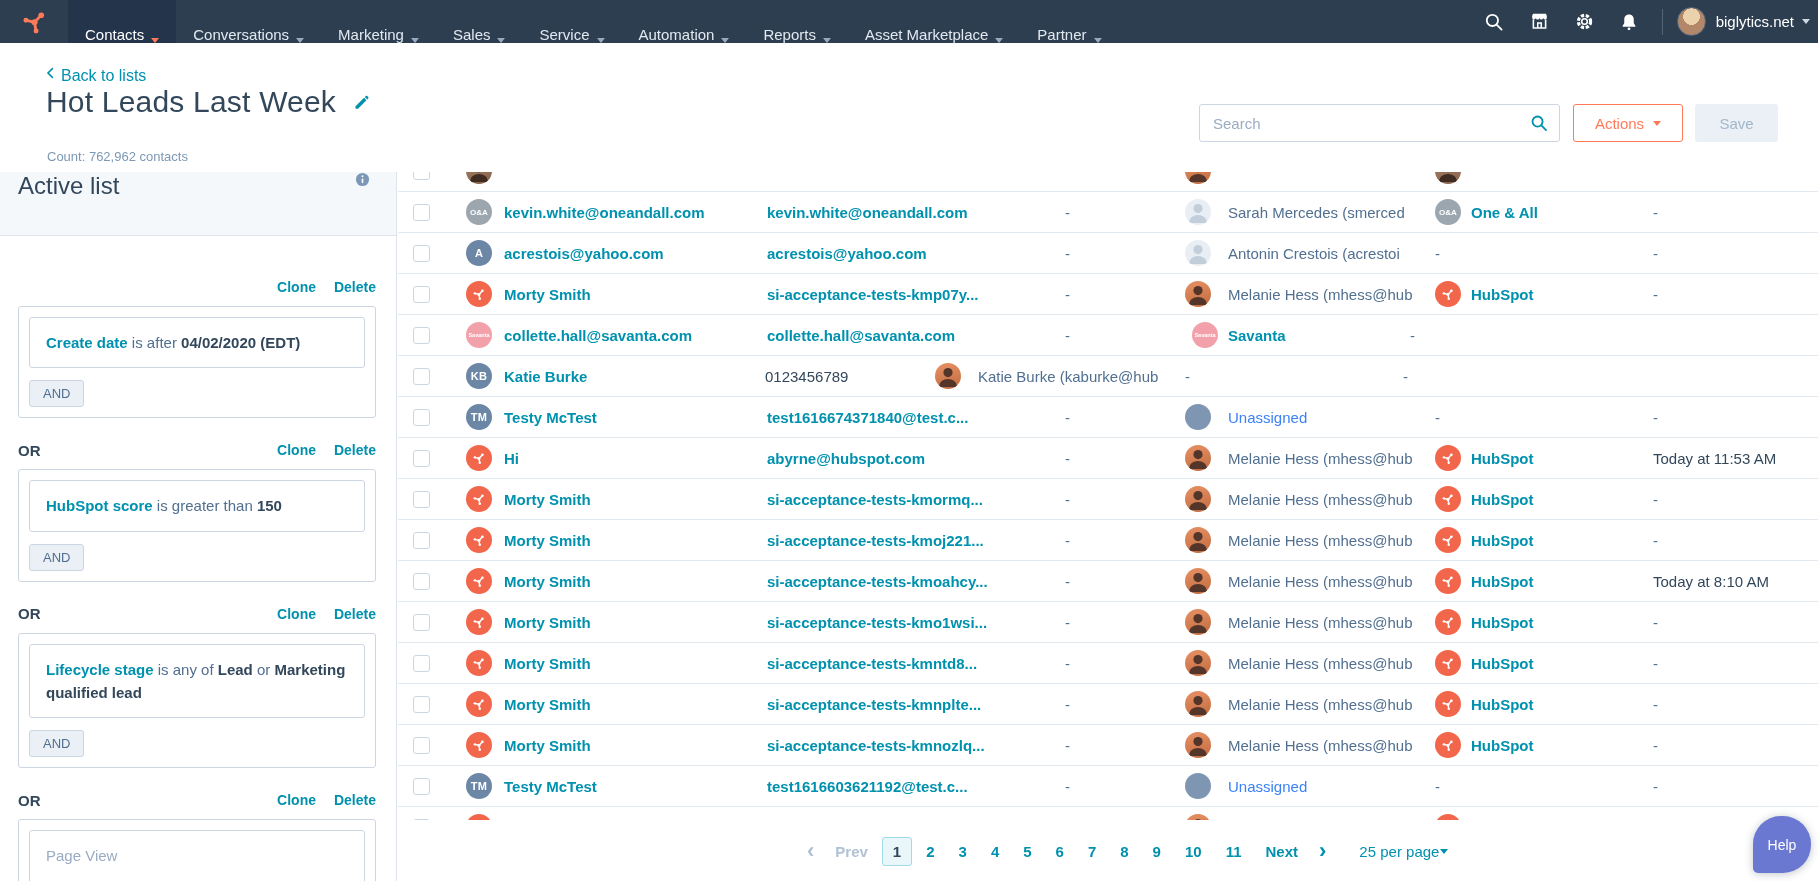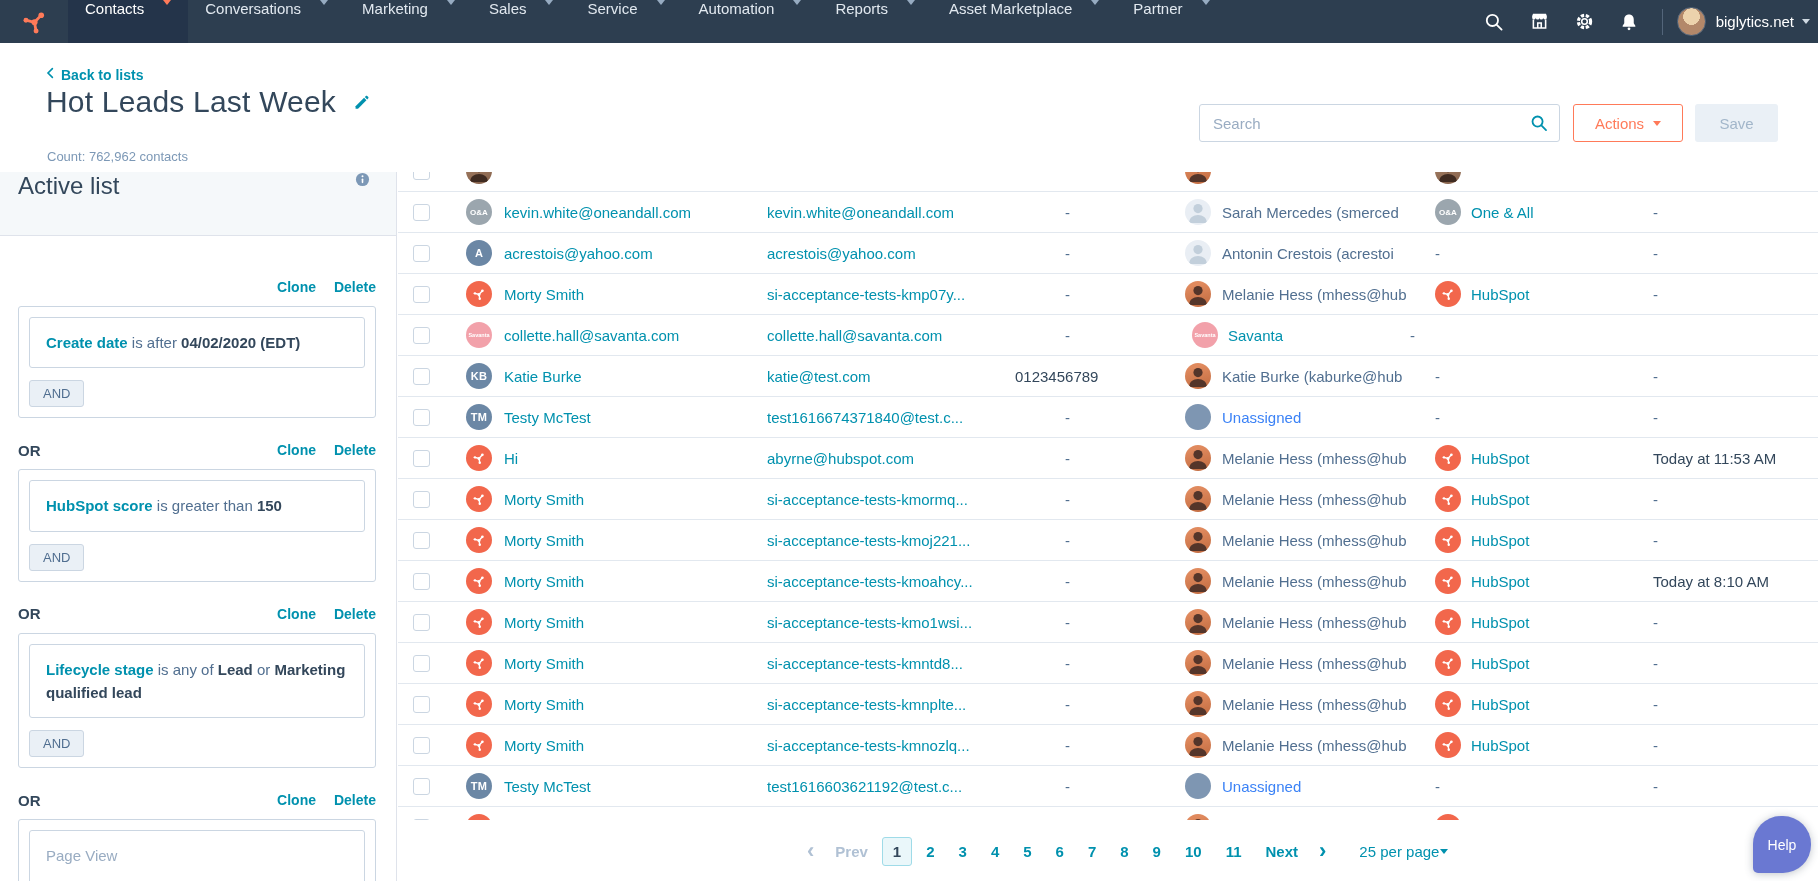--- a/index.html
+++ b/index.html
@@ -3,34 +3,34 @@
 <meta charset="utf-8">
 <style>
 *{box-sizing:border-box;margin:0;padding:0}
 html,body{width:1818px;height:881px;overflow:hidden}
 body{font-family:"Liberation Sans","DejaVu Sans",sans-serif;background:#fff;position:relative;color:#33475b}
 a{text-decoration:none;cursor:pointer}
 
 
 .topnav{position:absolute;top:0;left:0;right:0;height:43px;background:#2d3e50;display:flex;align-items:stretch;z-index:20}
 .logo{width:68px;display:flex;align-items:center;justify-content:center}
-.nav-item{display:flex;align-items:flex-start;gap:19px;padding:0 17px;color:#e2e9f0;font-size:15px;cursor:pointer;white-space:nowrap}
+.nav-item{display:flex;align-items:flex-end;gap:7px;padding:0 17px;color:#e2e9f0;font-size:15px;cursor:pointer;white-space:nowrap}
 .nav-item.active{background:#24344a;color:#fff}
 .caret{width:0;height:0;border-left:4px solid transparent;border-right:4px solid transparent;border-top:5px solid #96abc1;display:inline-block}
 .nav-item.active .caret{border-top-color:#ff7a59}
 .nav-right{margin-left:auto;display:flex;align-items:center;padding-right:8px}
 .nav-icon{width:45px;height:43px;display:flex;align-items:center;justify-content:center;cursor:pointer}
 .nav-divider{width:1px;height:26px;background:#53657a;margin:0 10px}
 .nav-avatar{width:29px;height:29px;border-radius:50%;background:radial-gradient(circle at 50% 32%,#ecd2ac 0 36%,#b3886a 37% 100%);margin:0 10px 0 4px;border:1px solid #55687d}
 .account{color:#fff;font-size:15px;display:flex;gap:8px;align-items:center;cursor:pointer}
 .account .caret{border-top-color:#cfd9e2}
 
 
 .pagehead{position:absolute;top:43px;left:0;right:0;height:129px;background:#fff}
-.back{position:absolute;left:46px;top:24px;color:#0091ae;font-size:14px;font-weight:700;display:flex;gap:7px;}
+.back{position:absolute;left:46px;top:24px;color:#0091ae;font-size:16px;font-weight:400;display:flex;gap:7px;}
 .title-row{position:absolute;left:46px;top:42px;display:flex;gap:17px;align-items:center}
 .title{font-size:30px;font-weight:400;color:#33475b;letter-spacing:.2px}
 .edit-ic{cursor:pointer;display:flex}
 .count{position:absolute;left:47px;top:106px;font-size:13px;color:#7c98b6}
 .search-wrap{position:absolute;left:1199px;top:61px;width:361px;height:38px}
 input.search{width:100%;height:100%;border:1px solid #cbd6e2;border-radius:3px;font-size:15px;padding:0 42px 0 13px;color:#33475b;background:#fff;outline:none;font-family:inherit}
 input.search::placeholder{color:#99acc2}
 .search-ic{position:absolute;right:12px;top:10px;pointer-events:none}
 .btn-actions{position:absolute;left:1573px;top:61px;width:110px;height:38px;border:1px solid #ff7a59;background:#fff;color:#ff7a59;font-size:15px;font-weight:500;border-radius:3px;display:flex;align-items:center;justify-content:center;gap:9px;cursor:pointer;font-family:inherit}
 .btn-actions .caret{border-top-color:#ff7a59}
@@ -57,24 +57,24 @@
 
 .main{position:absolute;left:398px;top:172px;right:0;bottom:0;background:#fff}
 .rows{position:absolute;top:0;left:0;right:0;height:648px;overflow:hidden}
 .trow{display:flex;height:41px;border-bottom:1px solid #e2e8ef;align-items:center;background:#fff}
 .trow.clip-top{margin-top:-21px}
 .cell{flex:none;display:flex;align-items:center;height:100%;overflow:hidden;white-space:nowrap}
 .c-check{width:55px;padding-left:15px}
 .c-name{width:310px;padding-left:13px;gap:12px}
 .c-email{width:250px;padding-left:4px}
 .c-phone{width:170px;padding-left:2px;font-size:15px;color:#33475b}
-.c-owner{width:243px;padding-left:2px;gap:11px}
+.c-owner{width:243px;padding-left:2px;gap:17px}
 .c-company{width:222px;padding-left:9px;gap:10px}
 .c-last{width:168px;padding-left:5px;font-size:15px;color:#33475b}
-.tlink{color:#0091ae;font-weight:400;font-size:15px}
+.tlink{color:#0091ae;font-weight:700;font-size:15px}
 .owner-name{color:#516f90;font-size:15px}
 .owner-name.muted{color:#3b82f6}
 .dash{color:#516f90;font-size:15px}
 .dash.ind{margin-left:50px}
 input.cb{appearance:none;-webkit-appearance:none;width:17px;height:17px;border:1.5px solid #cbd6e2;border-radius:3px;background:#fff;cursor:pointer}
 
 .av{width:26px;height:26px;border-radius:50%;flex:none;display:flex;align-items:center;justify-content:center;color:#fff;overflow:hidden}
 .av-sprocket{background:#f2674c}
 .av-slate{background:#6b87a5;font-size:11px;font-weight:700;letter-spacing:.3px}
 .av-gray{background:#9ba6ae;font-size:8px;font-weight:700}
@@ -458,23 +458,20 @@
         </div>
       </div>
       <div class="trow">
         <div class="cell c-check">
           <input class="cb" type="checkbox" style="">
         </div>
         <div class="cell c-name">
           <span class="av av-slate">KB</span>
           <a class="tlink">Katie Burke</a>
         </div>
-        <div class="cell c-email">
-          <a class="tlink">katie@test.com</a>
-        </div>
         <div class="cell c-phone">
           <span>0123456789</span>
         </div>
         <div class="cell c-owner">
           <span class="av av-photo">
             <svg width="26" height="26" viewBox="0 0 26 26">
               <circle cx="13" cy="9.6" r="4.6" fill="currentColor"></circle>
               <path d="M4.2 24c0-5.2 4-7.9 8.8-7.9s8.8 2.7 8.8 7.9z" fill="currentColor"></path>
             </svg>
           </span>

